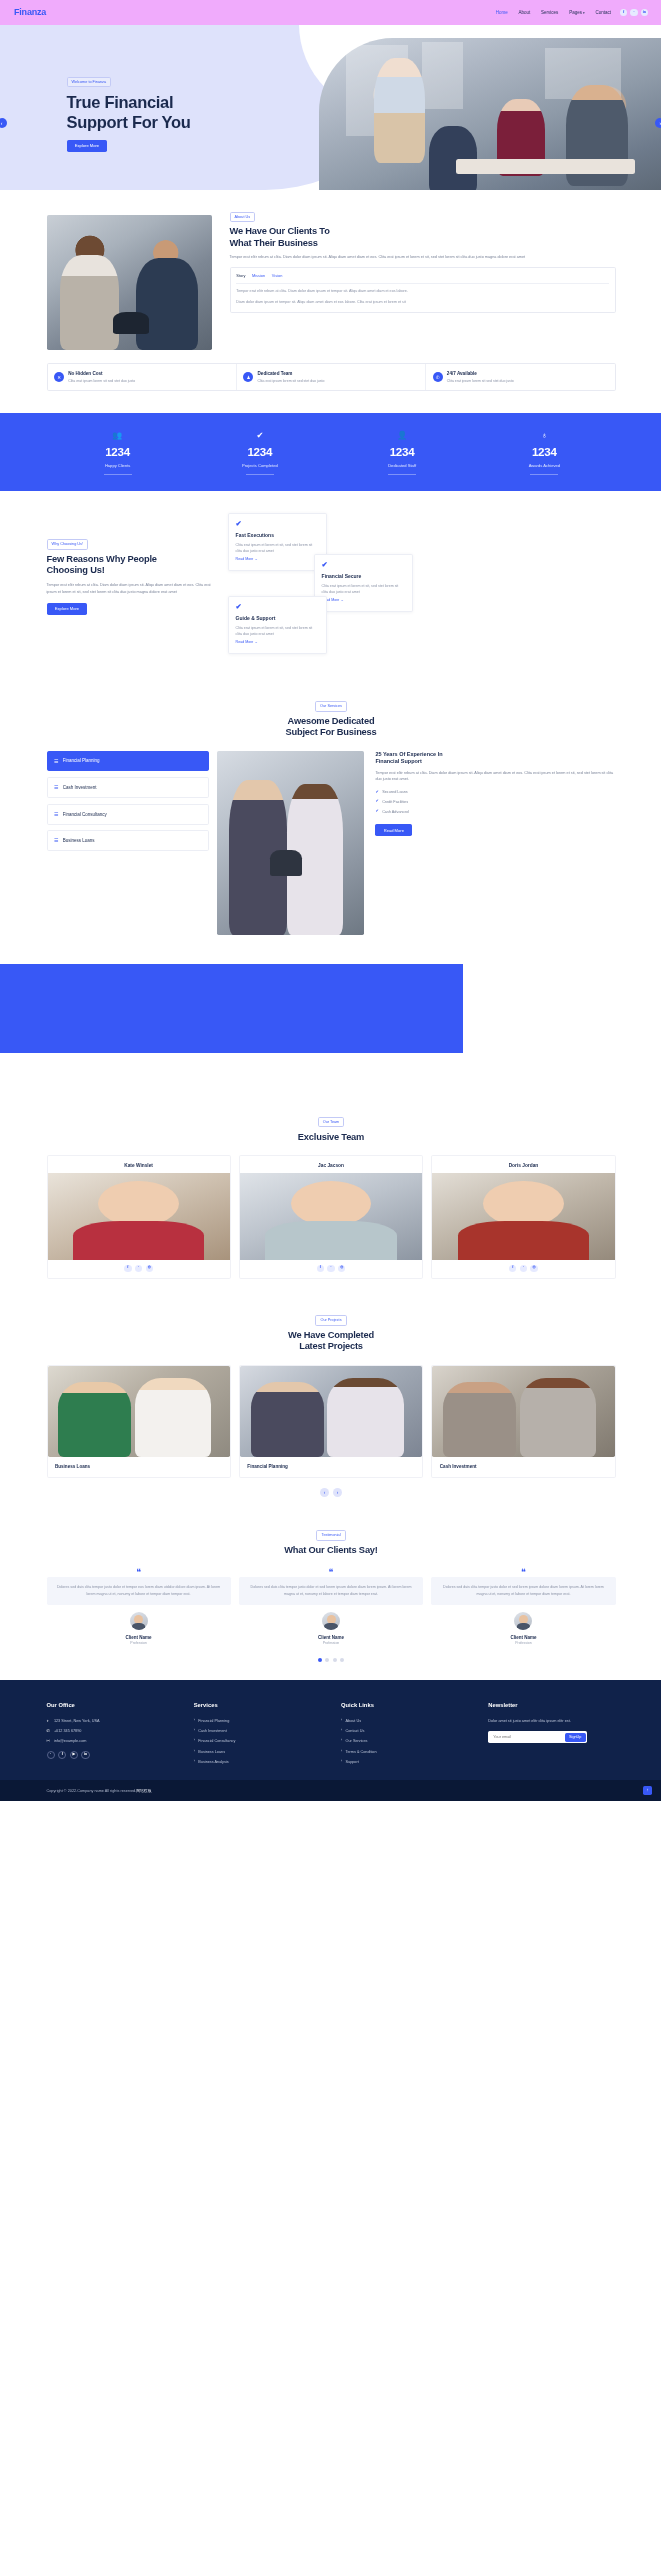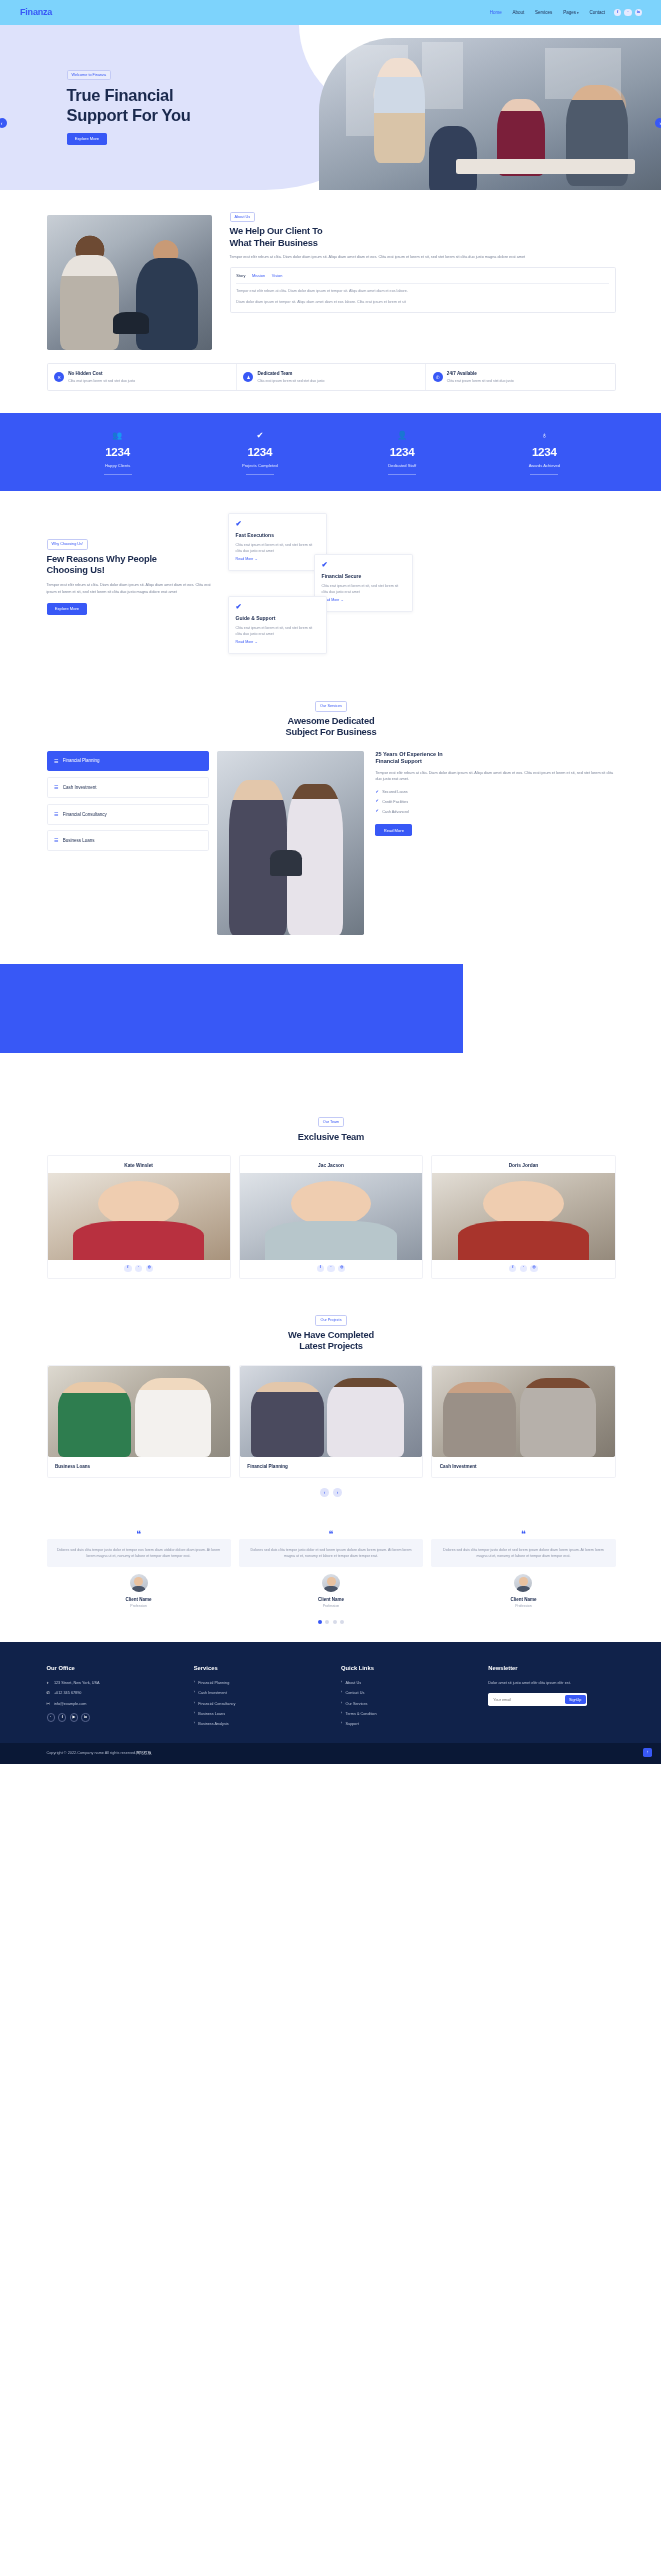--- a/index.html
+++ b/index.html
@@ -11,22 +11,22 @@
     font-size: 4.3px;
     line-height: 1.6;
     width: 662px;
     overflow-x: hidden;
   }
   .wrap { width: 662px; position: relative; }
   .container { width: 569px; margin: 0 auto; position: relative; }
 
   
   .navbar {
-    height: 25px; background: #7dd3fc; display: flex; align-items: center;
-    padding: 0 20px; position: relative; z-index: 40;
+    height: 25px; background: #f0abfc; display: flex; align-items: center;
+    padding: 0 14px; position: relative; z-index: 40;
   }
   .logo { font-size: 9px; font-weight: bold; color: #3858f6; letter-spacing: -0.2px; }
   .nav-right { margin-left: auto; display: flex; align-items: center; gap: 9px; }
   .nav-links { display: flex; align-items: center; gap: 10.8px; }
   .nav-link { font-size: 4.5px; color: #1f2d52; text-decoration: none; white-space: nowrap; }
   .nav-link.active { color: #3858f6; }
   .caret { display:inline-block; margin-left:1.2px; font-size:3.3px; color:#1f2d52; }
   .nav-social { display: flex; gap: 2.9px; }
   .soc {
     width: 7.4px; height: 7.4px; border-radius: 50%; background: #e6eaff;
@@ -58,21 +58,21 @@
   .p1{left:8%;top:4%;width:18%;height:54%;}
   .p2{left:30%;top:2%;width:12%;height:40%;}
   .p3{left:66%;top:6%;width:22%;height:30%;}
   .hero-img .fig{position:absolute;border-radius:40% 40% 12% 12%;}
   .f1{left:16%;top:12%;width:15%;height:62%;background:linear-gradient(180deg,#f0ded0 0 18%, #cfd9e6 18% 52%, #d9c4a8 52% 100%);}
   .f2{left:52%;top:36%;width:14%;height:46%;background:linear-gradient(180deg,#e8cbb7 0 16%, #7b1f3a 16% 100%);}
   .f3{left:72%;top:28%;width:18%;height:60%;background:linear-gradient(180deg,#d9b18f 0 15%, #4e5a6b 15% 100%);}
   .f4{left:32%;top:52%;width:14%;height:40%;background:linear-gradient(180deg,#33405a 0 100%);}
   .tbl{position:absolute;left:40%;top:72%;width:52%;height:9%;background:#e9e3dc;border-radius:2.5px;}
 
-  .hero-content { position: absolute; left: 0; top: 4px; width: 100%; height: 100%; padding-left: 40px; }
+  .hero-content { position: absolute; left: 0; top: 11px; width: 100%; height: 100%; padding-left: 40px; }
   .hero-inner { width: 569px; margin: 0 auto; padding-top: 41px; }
   .badge {
     display: inline-block; border: 0.5px solid #c3caf6; border-radius: 1.7px;
     padding: 1.2px 4.1px; font-size: 3.8px; color: #3858f6; background: rgba(255,255,255,.35);
   }
   .hero-title {
     font-size: 16.5px; line-height: 1.18; color: #1b2a4e; font-weight: bold;
     margin: 5.8px 0 0 0; letter-spacing: -0.3px;
   }
   .btn {
@@ -356,21 +356,21 @@
         <div class="about-imgwrap">
           <div class="about-img">
             <div class="sh as1"></div>
               <div class="sh as2"></div>
               <div class="sh as3"></div>
           </div>
         </div>
         <div class="about-text">
           <span class="badge">About Us</span>
           <h2 class="sec-title">
-            <span>We Help Our Client To</span><br>
+            <span>We Have Our Clients To</span><br>
             <span>What Their Business</span>
           </h2>
           <p class="para">Tempor erat elitr rebum at clita. Diam dolor diam ipsum sit. Aliqu diam amet diam et eos. Clita erat ipsum et lorem et sit, sed stet lorem sit clita duo justo magna dolore erat amet</p>
           <div class="tabs-card">
             <div class="tab-strip">
               <span class="tab active">Story</span>
               <span class="tab">Mission</span>
               <span class="tab">Vision</span>
             </div>
             <div class="tab-body">
@@ -618,20 +618,24 @@
       </div>
       <div class="dots-nav">
         <span class="dot-btn">‹</span>
         <span class="dot-btn">›</span>
       </div>
     </div>
   </div>
 
   <div class="section" style="padding-top:11.6px;padding-bottom:18px">
     <div class="container">
+      <div class="sec-head">
+        <span class="badge">Testimonial</span>
+        <h2 class="sec-title">What Our Clients Say!</h2>
+      </div>
       <div class="cards3">
         <div class="tcard">
           <div class="tq">❝</div>
           <div class="tbox">
             <p>Dolores sed duis clita tempor justo dolor et tempor eos lorem diam utdolor dolore diam ipsum. At lorem lorem magna ut et, nonumy et labore et tempor diam tempor erat.</p>
           </div>
           <div class="tav">
               <div class="fc"></div>
               <div class="bd"></div>
             </div>

